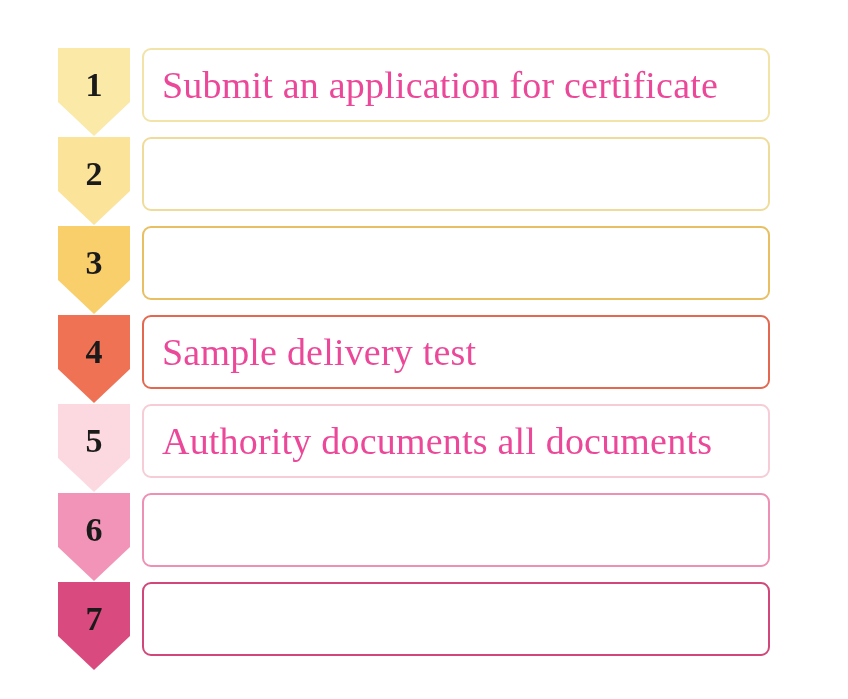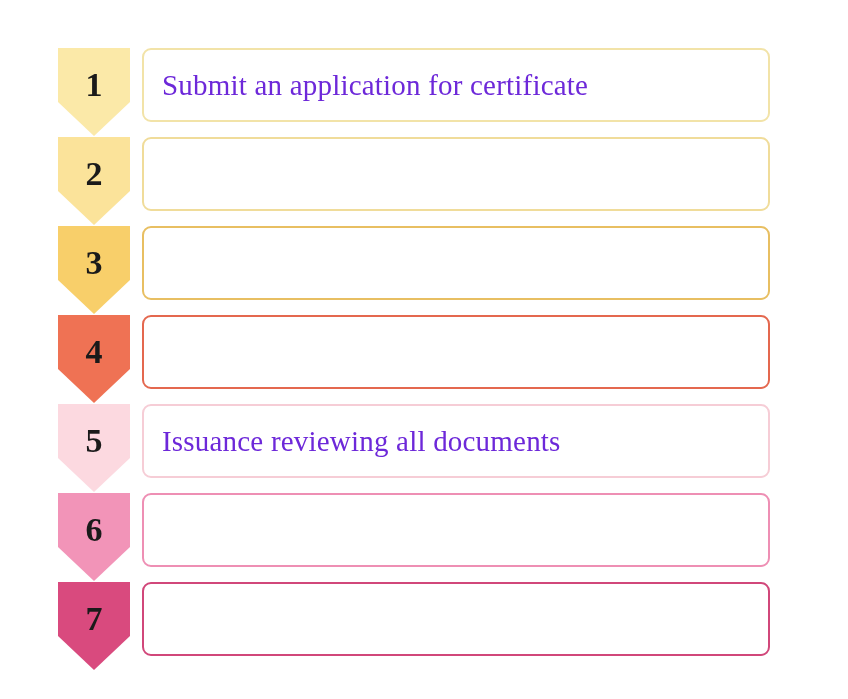--- a/index.html
+++ b/index.html
@@ -64,22 +64,22 @@
     background: #ffffff;
     box-sizing: border-box;
     z-index: 1;
   }
   .label {
     position: absolute;
     left: 104px;
     top: 0;
     height: 74px;
     line-height: 74px;
-    font-size: 29px;
-    color: #6d28d9;
+    font-size: 38px;
+    color: #ec4899;
     white-space: nowrap;
     z-index: 5;
     letter-spacing: 0.2px;
   }
 </style>
 </head>
 <body>
 
 <div id="flow">
     <div class="step" style="top: 48px;">
@@ -111,30 +111,31 @@
       <div class="num">3</div>
     </div>
     <div class="step" style="top: 315px;">
       <div class="chev">
         <svg viewBox="0 0 80 88" xmlns="http://www.w3.org/2000/svg">
           <path d="M0,0 L72,0 L72,54 L36,88 L0,54 Z" fill="#ef7254"></path>
         </svg>
       </div>
       <div class="bar" style="border: 2px solid rgb(228, 104, 79);"></div>
       <div class="num">4</div>
+      <div class="label">Sample delivery test</div>
     </div>
     <div class="step" style="top: 404px;">
       <div class="chev">
         <svg viewBox="0 0 80 88" xmlns="http://www.w3.org/2000/svg">
           <path d="M0,0 L72,0 L72,54 L36,88 L0,54 Z" fill="#fcd9e0"></path>
         </svg>
       </div>
       <div class="bar" style="border: 2px solid rgb(246, 205, 214);"></div>
       <div class="num">5</div>
-      <div class="label">Issuance reviewing all documents</div>
+      <div class="label">Authority documents all documents</div>
     </div>
     <div class="step" style="top: 493px;">
       <div class="chev">
         <svg viewBox="0 0 80 88" xmlns="http://www.w3.org/2000/svg">
           <path d="M0,0 L72,0 L72,54 L36,88 L0,54 Z" fill="#f294b8"></path>
         </svg>
       </div>
       <div class="bar" style="border: 2px solid rgb(238, 143, 180);"></div>
       <div class="num">6</div>
     </div>

